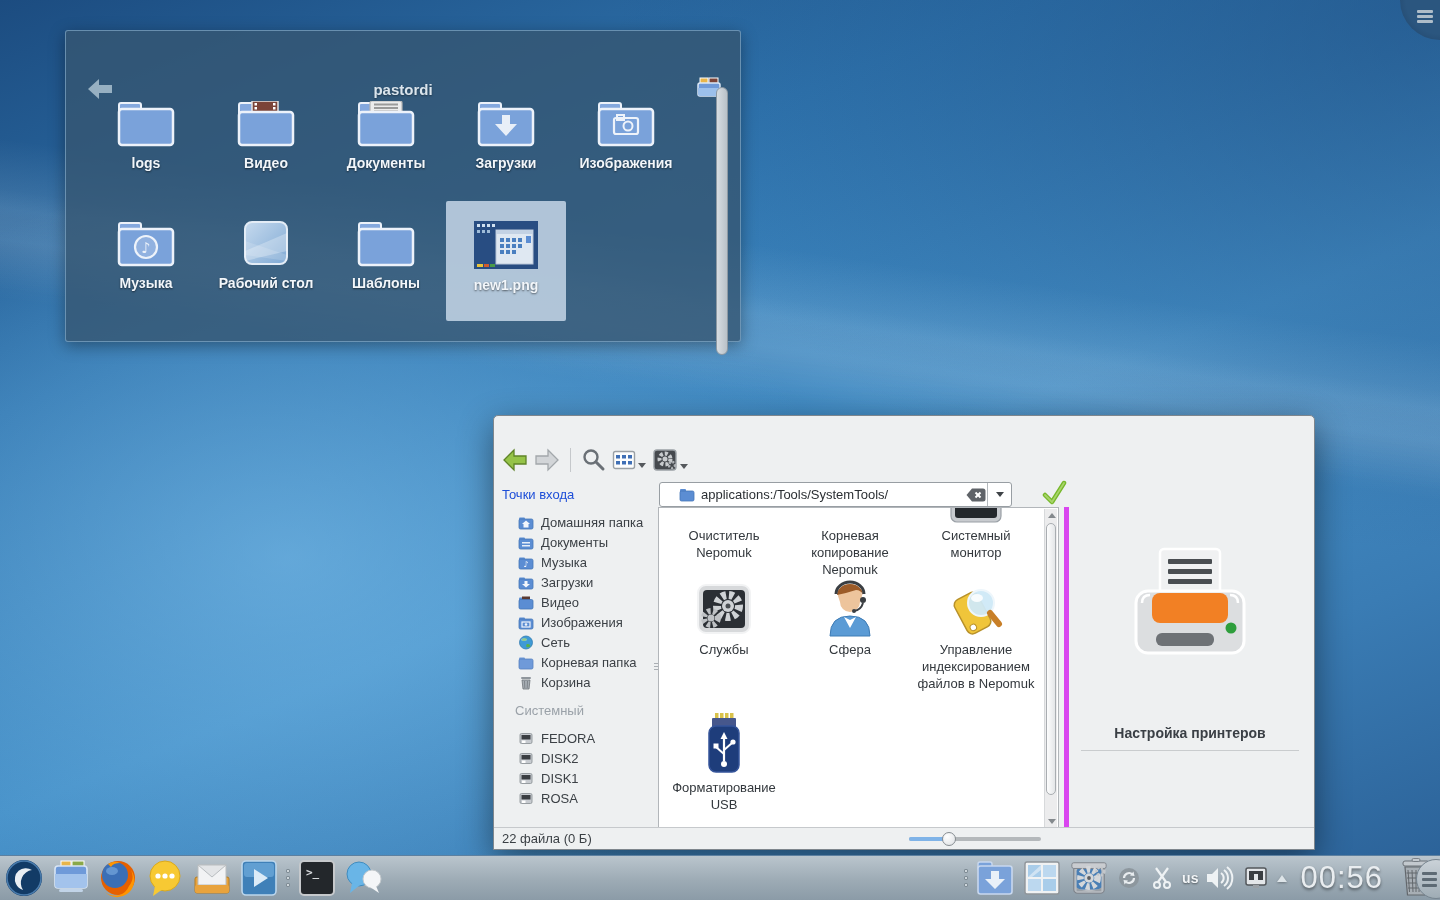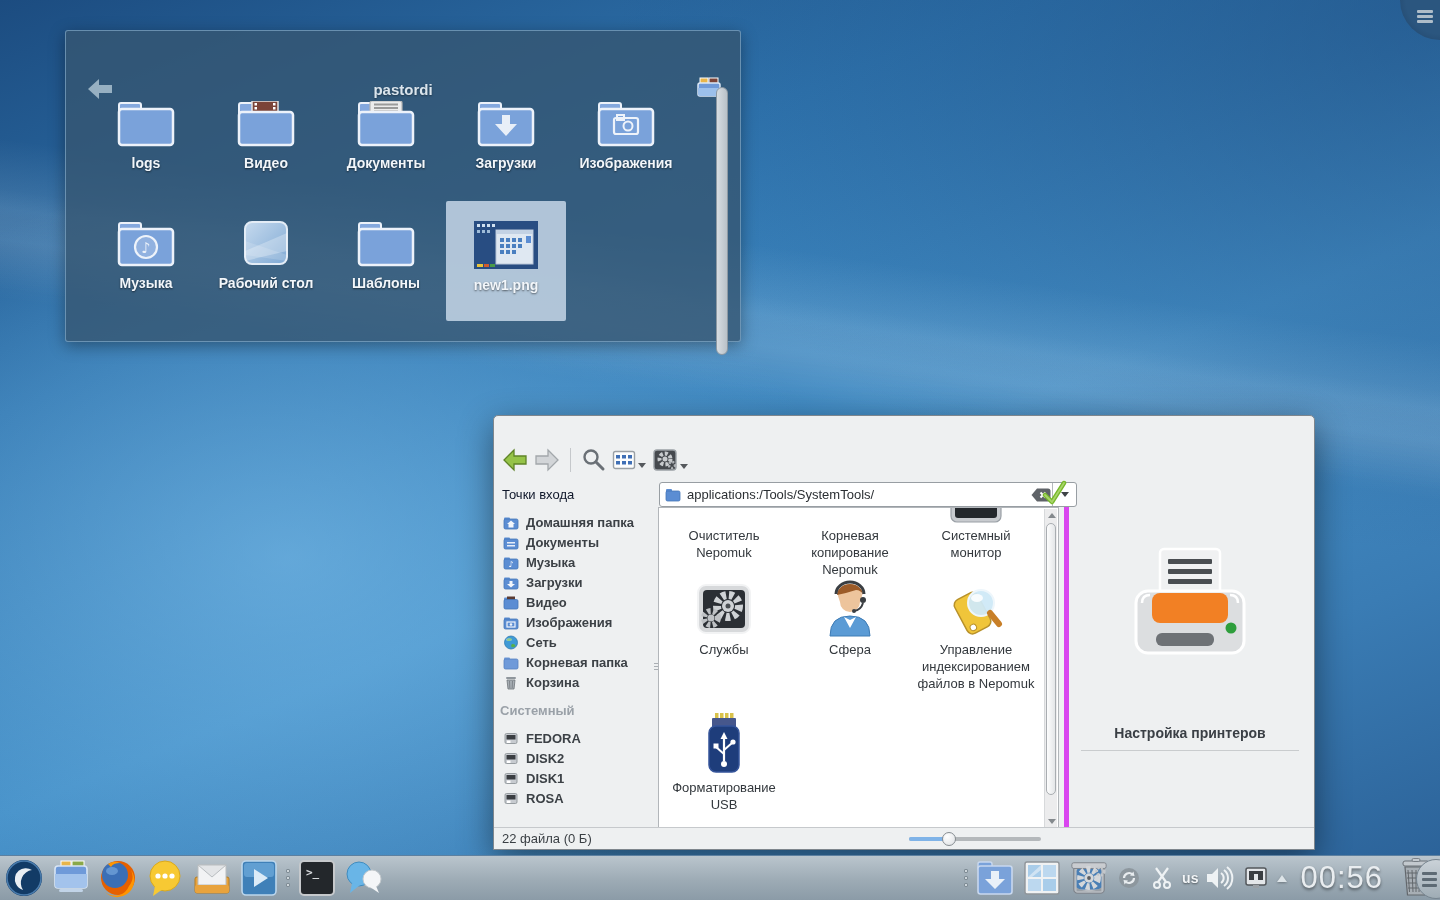--- a/index.html
+++ b/index.html
@@ -61,30 +61,30 @@
   .glyph-max i { display:block; width:3px; height:3px; background:#5e6368; margin:1.5px auto; }
   .glyph-close { color:#fff; font-weight:bold; font-size:13px; text-shadow:0 1px 1px rgba(0,0,0,.4); }
 
   .toolbar { position:absolute; left:0; right:0; top:25px; height:37px; background:#eef0f1;
     display:flex; align-items:center; padding-left:8px; gap:6px; }
   .tb-sep { width:1px; height:24px; background:#c5c8cb; margin:0 4px; }
   .tb-btn { display:flex; align-items:flex-end; }
   .caret-down { width:0; height:0; border-left:4px solid transparent; border-right:4px solid transparent;
     border-top:5px solid #55595d; margin-left:2px; margin-bottom:4px; }
 
-  .places-header { position:absolute; left:8px; font-size:13px; color:#0f172a; }
-  .urlbar { position:absolute; left:165px; top:66px; width:418px; height:25px; background:#fff;
-    border:1px solid #989ea3; border-radius:3px; display:flex; align-items:center; padding-left:5px; }
+  .places-header { position:absolute; left:8px; font-size:13px; color:#1d4ed8; }
+  .urlbar { position:absolute; left:165px; top:66px; width:353px; height:25px; background:#fff;
+    border:1px solid #989ea3; border-radius:3px; display:flex; align-items:center; padding-left:19px; }
   .urlbar .loc-text { flex:1; font-size:13px; color:#2b2f33; margin-left:6px; white-space:nowrap; overflow:hidden; }
   .url-caret-box { width:24px; height:100%; border-left:1px solid #b4b9bd; display:flex;
     align-items:center; justify-content:center; }
   .url-caret-box .caret-down { margin:0; border-top-color:#3f4347; }
   .apply-check { position:absolute; left:547px; top:64px; }
 
-  .sidebar { position:absolute; left:0; top:91px; width:140px; bottom:22px; padding-top:5px;font-weight:bold; }
+  .sidebar { position:absolute; left:15px; top:91px; width:140px; bottom:22px; padding-top:5px; }
   .side-item { display:flex; align-items:center; gap:7px; height:20px; padding-left:9px;
     font-size:13px; color:#3c4146; }
   .side-header { padding-left:6px; font-size:13px; color:#9aa1a8; height:20px;
     display:flex; align-items:center; }
   .side-gap { height:8px; }
   .splitter-grip { position:absolute; left:160px; top:245px; width:5px; }
   .splitter-grip i { display:block; height:1.5px; background:#a9aeb3; margin:1.5px 0; }
 
   .fileview { position:absolute; left:164px; top:91px; width:401px; height:322px;
     background:#fff; border:1px solid #b2b6ba; }

